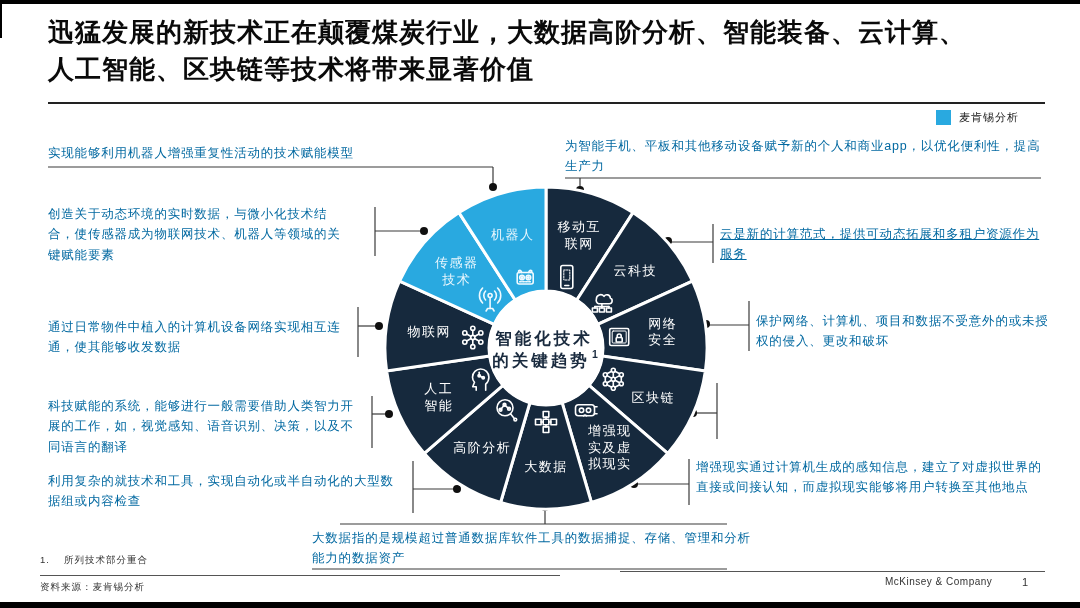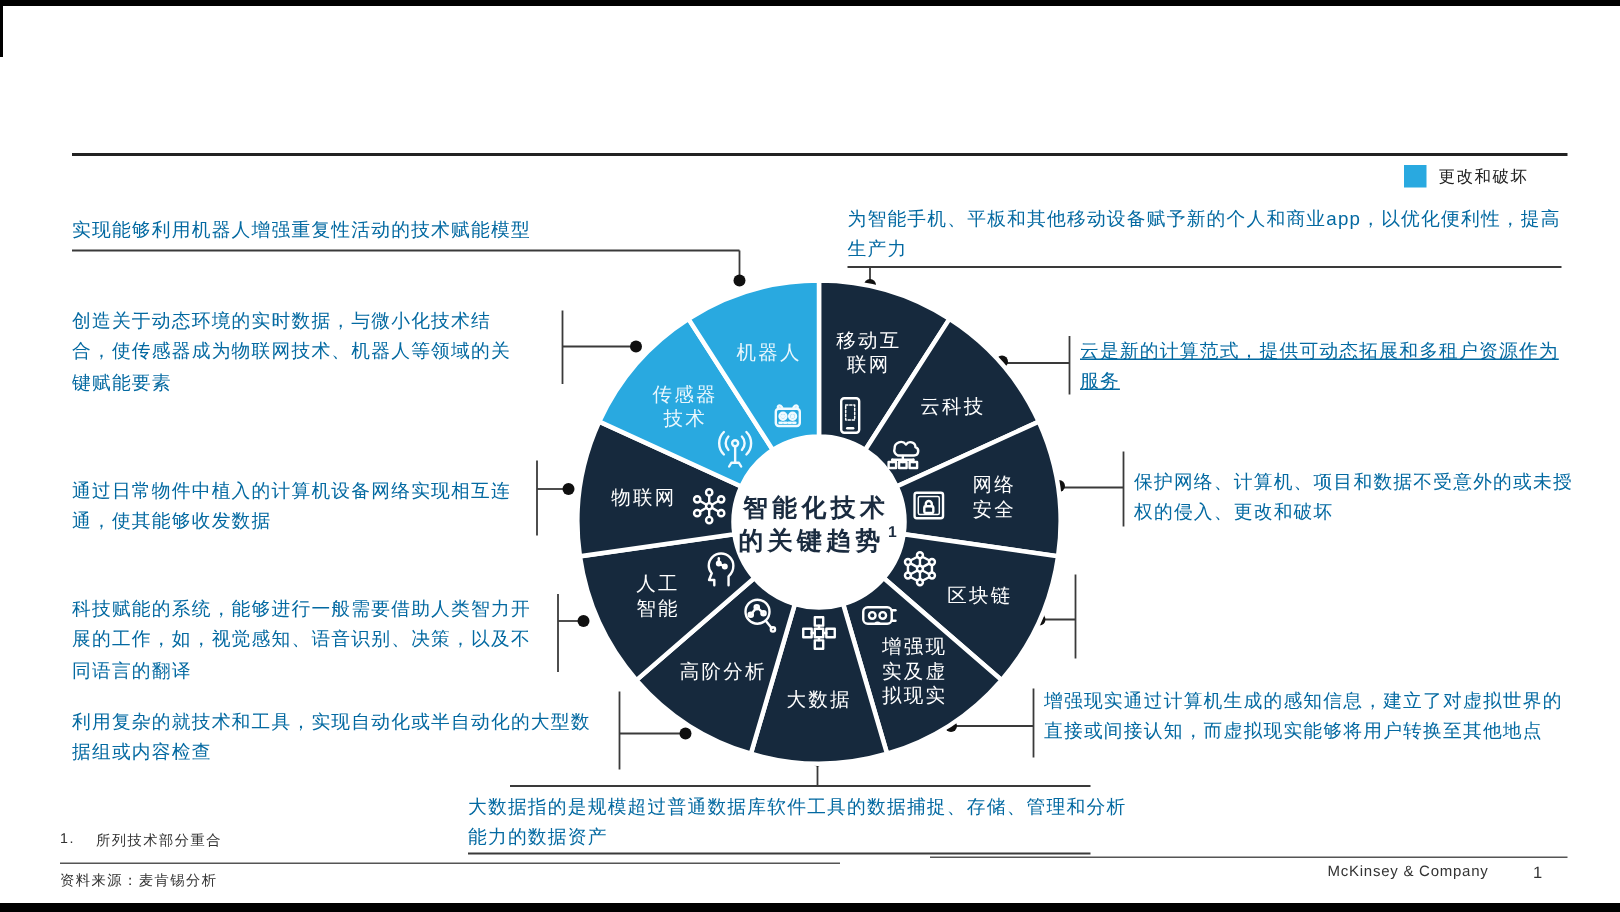--- a/index.html
+++ b/index.html
@@ -31,26 +31,28 @@
   .page-num{position:absolute;left:1022px;top:576px;font-size:11px;color:#333;}
 </style>
 </head>
 <body>
 
 <div class="slide">
   <div class="bar-top"></div>
   <div class="tick-left"></div>
 
   <div class="title">
+    <div>迅猛发展的新技术正在颠覆煤炭行业，大数据高阶分析、智能装备、云计算、</div>
+    <div>人工智能、区块链等技术将带来显著价值</div>
   </div>
   <div class="title-rule"></div>
 
   <div class="legend">
     <span class="legend-swatch" id="legend-swatch" style="background: rgb(41, 169, 224);"></span>
-    <span class="legend-label">更改和破坏</span>
+    <span class="legend-label">麦肯锡分析</span>
   </div>
 
   <svg id="diagram-svg" width="1080" height="608" viewBox="0 0 1080 608">
     <g>
 
       <line class="connector" x1="48" y1="167" x2="493" y2="167"></line>
       <line class="connector" x1="493" y1="167" x2="493" y2="184"></line>
       <circle class="conn-dot" cx="493" cy="187" r="4"></circle>
       <line class="connector" x1="375" y1="207" x2="375" y2="256"></line>
       <line class="connector" x1="375" y1="231" x2="421" y2="231"></line>

